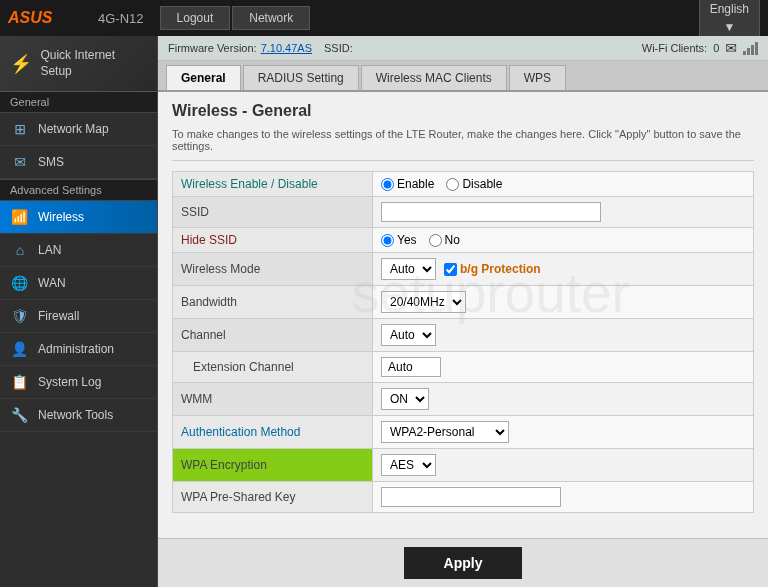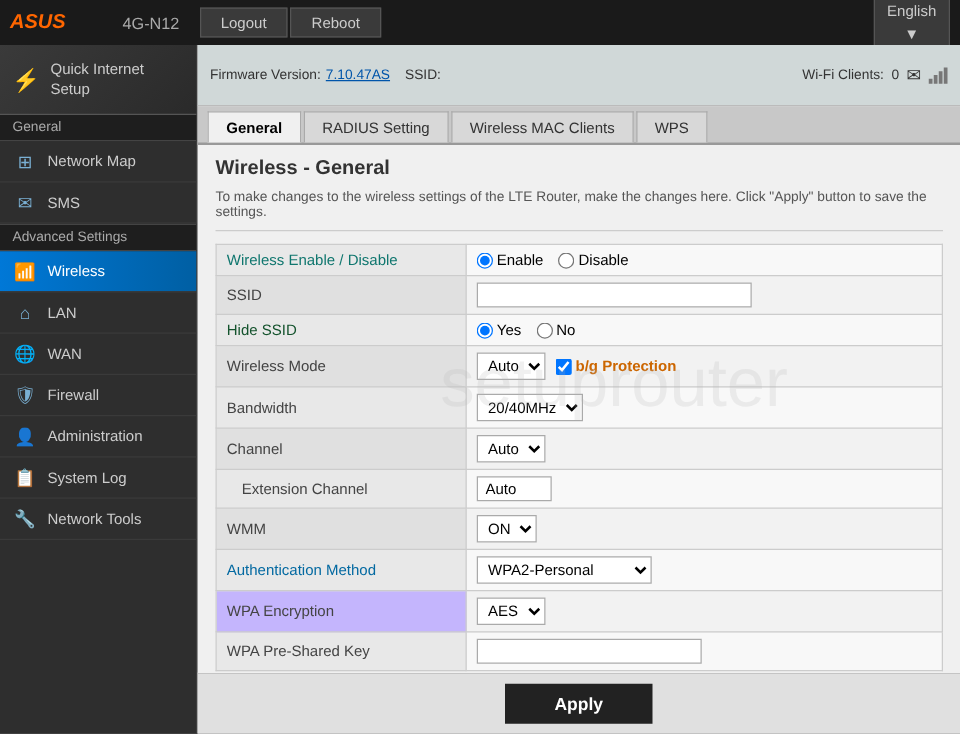--- a/index.html
+++ b/index.html
@@ -9,21 +9,21 @@
   </style>
 </head>
 <body>
 
 <div style="display:flex; align-items:center; background:#1a1a1a; height:36px; padding:0 8px;">
   <div style="color:#ff6600; font-size:16px; font-weight:bold; font-style:italic; display:flex; align-items:center; gap:4px; min-width:90px;">
     <span>ASUS</span>
   </div>
   <div style="color:#aaa; font-size:13px; margin-right:16px;">4G-N12</div>
   <div style="background:#3a3a3a; border:1px solid #555; color:#ccc; padding:4px 16px; cursor:pointer; font-size:12px;">Logout</div>
-  <div style="background:#3a3a3a; border:1px solid #555; color:#ccc; padding:4px 16px; cursor:pointer; font-size:12px; margin-left:2px;">Reboot</div>
+  <div style="background:#3a3a3a; border:1px solid #555; color:#ccc; padding:4px 16px; cursor:pointer; font-size:12px; margin-left:2px;">Network</div>
   <div style="margin-left:auto; display:flex; align-items:center; background:#3a3a3a; border:1px solid #555; color:#ccc; padding:4px 10px; cursor:pointer; font-size:12px; gap:4px;flex-direction:column;">
     <span>English</span>
     <span>▼</span>
   </div>
 </div>
 
 <div style="display:flex; height:551px;">
 
   <div style="width:158px; background:#2e2e2e; border-right:1px solid #444; flex-shrink:0; display:flex; flex-direction:column;">
 
@@ -71,21 +71,21 @@
       <span>System Log</span>
     </div>
     <div style="display:flex; align-items:center; gap:8px; padding:8px 10px; color:#ccc; cursor:pointer; border-bottom:1px solid #3a3a3a;">
       <span style="color:#7ab0d4; font-size:14px; width:20px; text-align:center;">🔧</span>
       <span>Network Tools</span>
     </div>
   </div>
 
   <div style="flex:1; display:flex; flex-direction:column; background:#f0f0f0; position:relative; overflow:hidden;">
 
-    <div style="background:#d0d8d8; padding:16px 10px; display:flex; align-items:center; gap:4px; font-size:11px; color:#333; border-bottom:1px solid #bbb;">
+    <div style="background:#d0d8d8; padding:4px 10px; display:flex; align-items:center; gap:4px; font-size:11px; color:#333; border-bottom:1px solid #bbb;">
       <span>Firmware Version:</span>
       <span style="color:#0055aa; text-decoration:underline; cursor:pointer;">7.10.47AS</span>
       <span style="margin-left:8px;">SSID:</span>
       <div style="margin-left:auto; display:flex; align-items:center; gap:6px; color:#333;">
         <span>Wi-Fi Clients:</span>
         <span>0</span>
         <span style="font-size:14px;">✉</span>
         <div style="display:flex; align-items:flex-end; gap:1px; height:14px;">
           <div style="background:#777; width:3px; height:4px;"></div>
           <div style="background:#777; width:3px; height:7px;"></div>
@@ -123,21 +123,21 @@
         </tr>
 
         <tr>
           <td style="padding:5px 8px; border:1px solid #ccc; background:#e0e0e0; color:#444; font-size:12px;">SSID</td>
           <td style="padding:5px 8px; border:1px solid #ccc; background:#f2f2f2; font-size:12px;">
             <input type="text" style="border: 1px solid rgb(170, 170, 170); padding: 2px 6px; font-size: 12px; background: rgb(255, 255, 255); width: 220px;">
           </td>
         </tr>
 
         <tr>
-          <td style="padding:5px 8px; border:1px solid #ccc; background:#e8e8e8; color:#14532d; font-size:12px;">Hide SSID</td>
+          <td style="padding:5px 8px; border:1px solid #ccc; background:#e8e8e8; color:#7f1d1d; font-size:12px;">Hide SSID</td>
           <td style="padding:5px 8px; border:1px solid #ccc; background:#f8f8f8; font-size:12px;">
             <div style="display:flex; gap:12px; align-items:center;">
               <label style="display:flex; align-items:center; gap:3px; cursor:pointer;"><input type="radio" name="hide_ssid" checked="" style=""> Yes</label>
               <label style="display:flex; align-items:center; gap:3px; cursor:pointer;"><input type="radio" name="hide_ssid" style=""> No</label>
             </div>
           </td>
         </tr>
 
         <tr>
           <td style="padding:5px 8px; border:1px solid #ccc; background:#e0e0e0; color:#444; font-size:12px;">Wireless Mode</td>
@@ -175,26 +175,26 @@
         <tr>
           <td style="padding:5px 8px; border:1px solid #ccc; background:#e0e0e0; color:#444; font-size:12px;">WMM</td>
           <td style="padding:5px 8px; border:1px solid #ccc; background:#f2f2f2; font-size:12px;">
             <select style="border:1px solid #aaa; padding:2px 4px; font-size:12px; background:#fff;"><option>ON</option></select>
           </td>
         </tr>
 
         <tr>
           <td style="padding:5px 8px; border:1px solid #ccc; background:#e8e8e8; color:#0369a1; font-size:12px;">Authentication Method</td>
           <td style="padding:5px 8px; border:1px solid #ccc; background:#f8f8f8; font-size:12px;">
-            <select style="border:1px solid #aaa; padding:2px 4px; font-size:12px; background:#fff; width:140px;"><option>WPA2-Personal</option></select>
-          </td>
-        </tr>
-
-        <tr>
-          <td style="padding:5px 8px; border:1px solid #ccc; background:#c4b5fd; color:#444; font-size:12px;">WPA Encryption</td>
+            <select style="border:1px solid #aaa; padding:2px 4px; font-size:12px; background:#fff; width:128px;"><option>WPA2-Personal</option></select>
+          </td>
+        </tr>
+
+        <tr>
+          <td style="padding:5px 8px; border:1px solid #ccc; background:#84cc16; color:#444; font-size:12px;">WPA Encryption</td>
           <td style="padding:5px 8px; border:1px solid #ccc; background:#f2f2f2; font-size:12px;">
             <select style="border:1px solid #aaa; padding:2px 4px; font-size:12px; background:#fff;"><option>AES</option></select>
           </td>
         </tr>
 
         <tr>
           <td style="padding:5px 8px; border:1px solid #ccc; background:#e8e8e8; color:#444; font-size:12px;">WPA Pre-Shared Key</td>
           <td style="padding:5px 8px; border:1px solid #ccc; background:#f8f8f8; font-size:12px;">
             <input type="password" style="border: 1px solid rgb(170, 170, 170); padding: 2px 6px; font-size: 12px; background: rgb(255, 255, 255); width: 180px;">
           </td>

